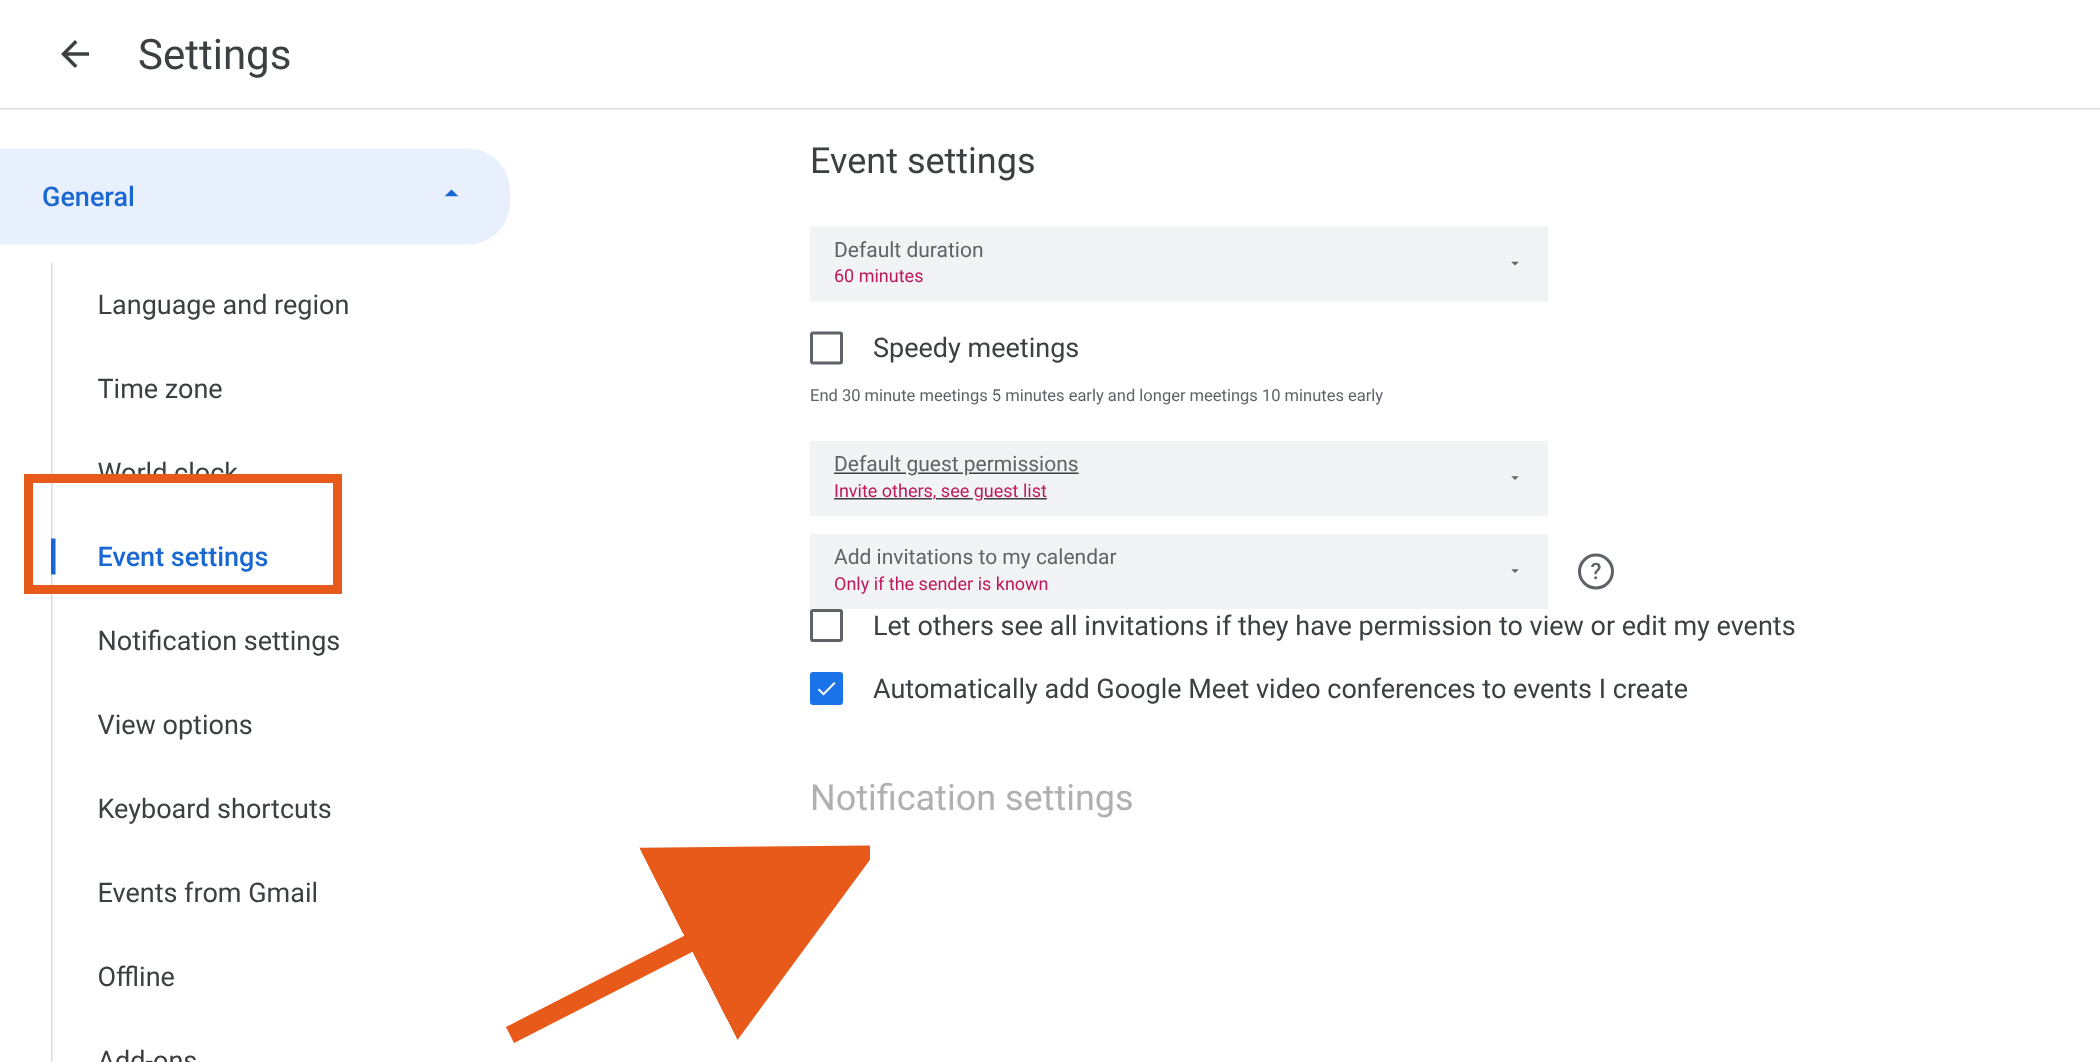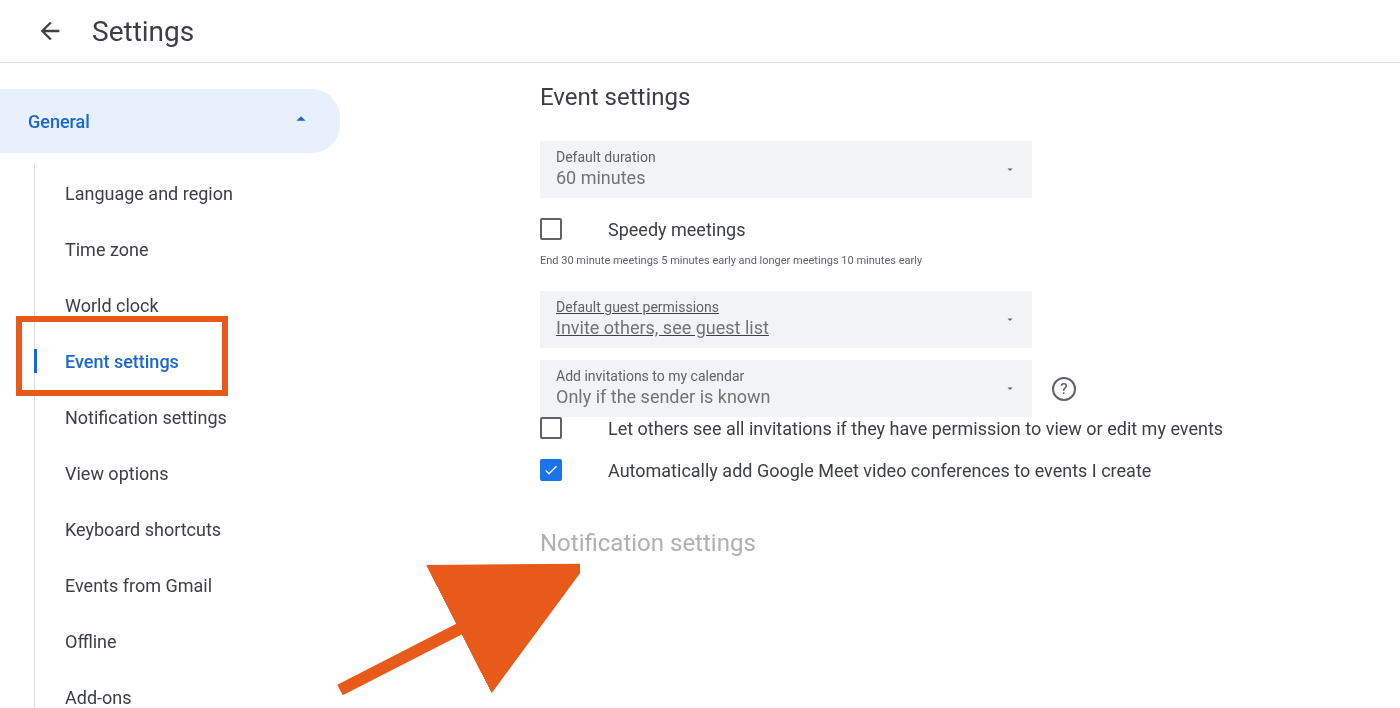--- a/index.html
+++ b/index.html
@@ -8,21 +8,21 @@
     color: #3c4043;
     background: #fff;
     width: 1400px;
     height: 708px;
     overflow: hidden;
     position: relative;
   }
   .header {
     display: flex;
     align-items: center;
-    height: 63px;
+    height: 73px;
     padding-left: 36px;
     border-bottom: 1px solid #e0e0e0;
   }
   .back-arrow {
     width: 28px; height: 28px;
     cursor: pointer;
     color: #3c4043;
     margin-right: 28px;
   }
   .header-title {
@@ -101,22 +101,22 @@
     position: relative;
     cursor: pointer;
     margin-bottom: 20px;
   }
   .select-label {
     font-size: 14px;
     color: #5f6368;
     margin-bottom: 2px;
   }
   .select-value {
-    font-size: 18px;
-    color: #737373;
+    font-size: 12px;
+    color: #be185d;
   }
   .dropdown-icon {
     position: absolute;
     right: 16px;
     top: 50%;
     transform: translateY(-50%);
     color: #5f6368;
   }
 
   .checkbox-row {
@@ -137,21 +137,20 @@
   }
   .checkbox.checked {
     background: #1a73e8;
     border-color: #1a73e8;
   }
   .checkbox.checked svg { display:block; }
   .checkbox svg { display:none; color:#fff; }
   .checkbox-label {
     font-size: 18px;
     color: #3c4043;
-    margin-left: 26px;
   }
   .helper-text {
     font-size: 11px;
     color: #5f6368;
     margin-bottom: 24px;
   }
   .select-with-help {
     display:flex; align-items:center; gap:20px; 
   }
   .help-icon {

